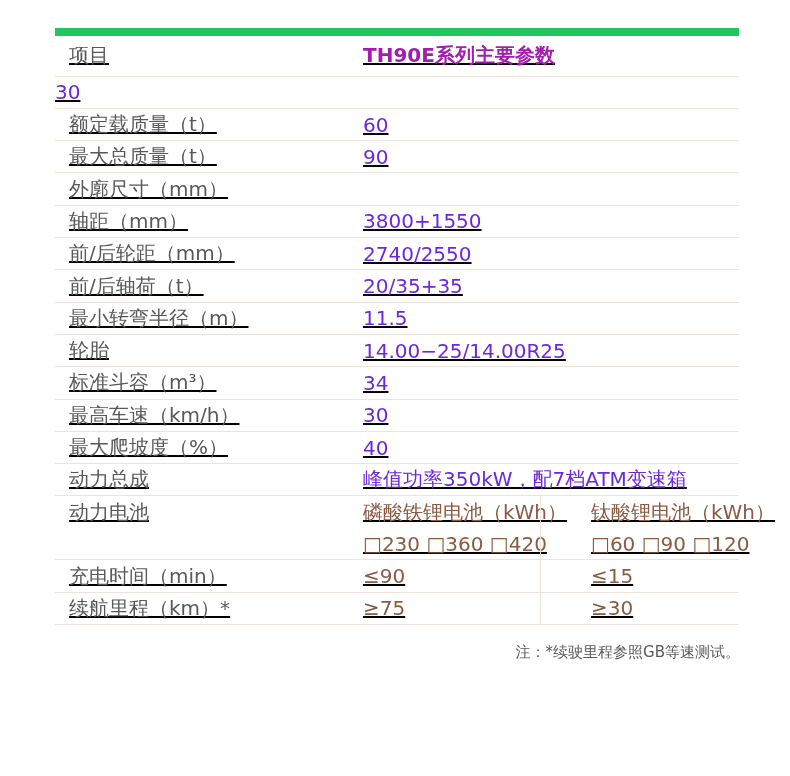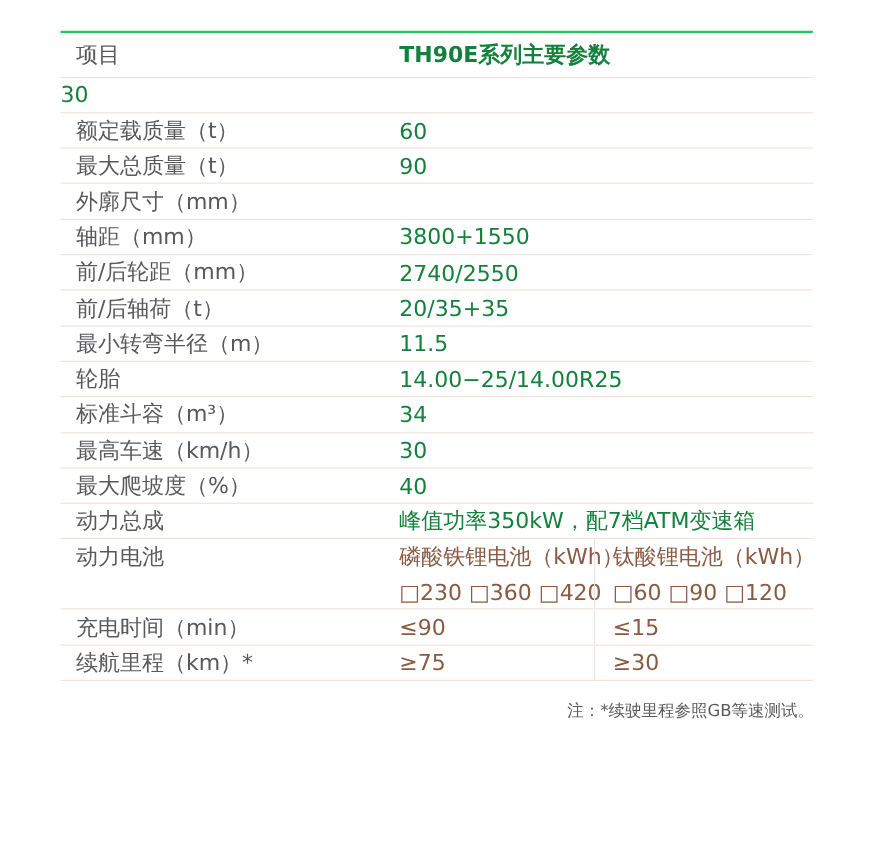--- a/index.html
+++ b/index.html
@@ -13,58 +13,59 @@
   }
   .page {
     width: 790px;
     height: 776px;
     overflow: hidden;
     background: #ffffff;
   }
   .spec-table {
     margin: 28px 51px 0 55px;
     width: 684px;
-    border-top: 2px solid #22c55e;
+    border-top: 8px solid #22c55e;
     border-bottom: 1px solid #f0e2d8;
     font-size: 20px;
+    text-decoration: underline;
   }
   .row {
     display: flex;
     align-items: center;
     box-sizing: border-box;
   }
   .row + .row { border-top: 1px solid #f0e2d8; }
   .header-row  { height: 39.6px; }
   .model-row   { height: 30px; }
   .spec-row    { height: 32.3px; }
   .battery-row { height: 64px; align-items: flex-start; justify-content: flex-end; }
   .split-row   { height: 32.2px; }
   .cell { box-sizing: border-box; }
   .label-cell {
     width: 308px;
     padding-left: 14px;
     color: #58595b;
   }
   .value-cell {
     flex: 1;
-    color: #15803d;
+    color: #6d28d9;
   }
   .title-cell {
     flex: 1;
-    color: #15803d;
+    color: #a21caf;
     font-weight: bold;
   }
   .col1-cell {
     width: 177px;
     color: #8a5a42;
   }
   .col2-cell {
     width: 199px;
     border-left: 1px solid #f0e2d8;
-    padding-left: 16px;
+    padding-left: 50px;
     color: #8a5a42;
     align-self: stretch;
     display: flex;
     align-items: center;
   }
   .col2-centered {
     justify-content: center;
     padding-left: 0;
   }
   .battery-row .cell { padding-top: 0; }

